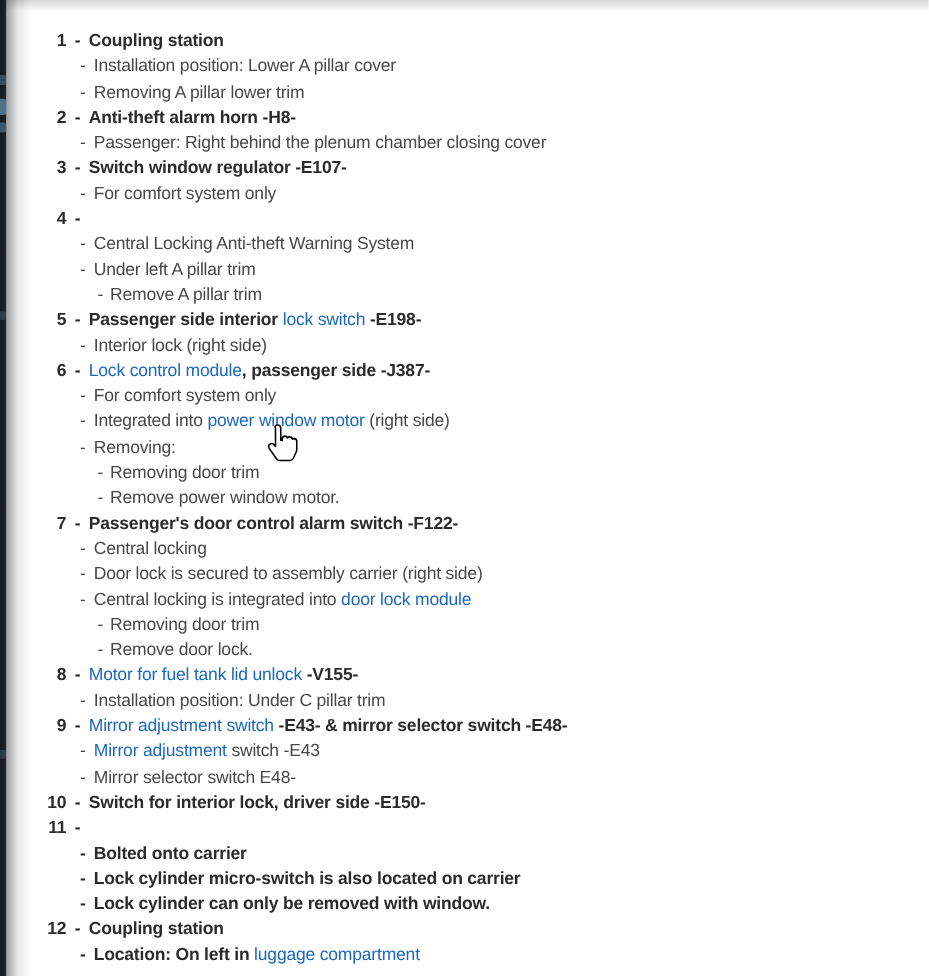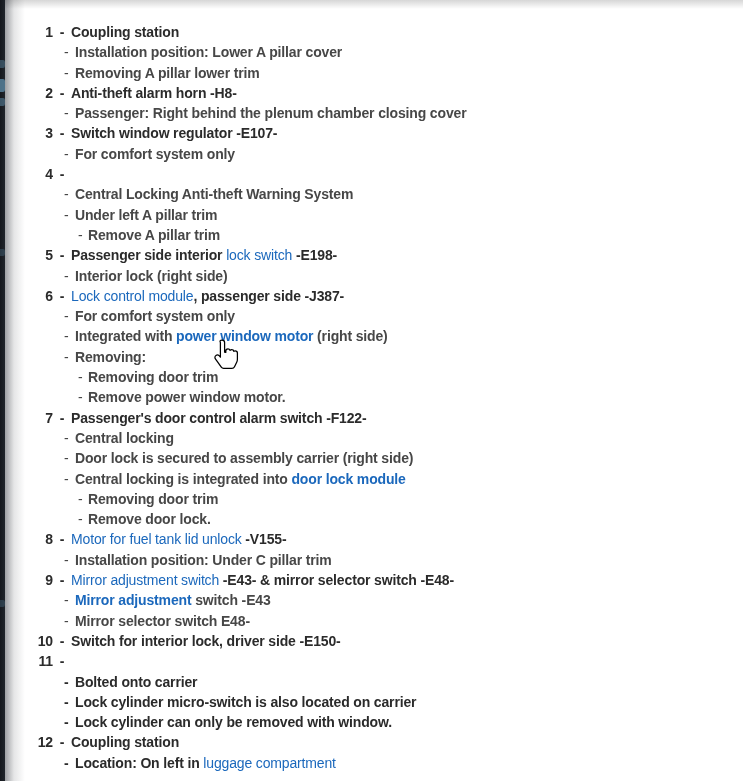--- a/index.html
+++ b/index.html
@@ -36,23 +36,23 @@
   .row{display:flex;align-items:baseline;height:20.3px;line-height:20.3px;white-space:pre;}
   .num{
     display:inline-block;width:22px;margin-left:31px;text-align:right;
     font-weight:700;color:var(--heading);
   }
   .dash0{display:inline-block;width:18px;text-align:center;font-weight:700;color:var(--heading);}
   .dash1{display:inline-block;margin-left:64px;width:11px;color:var(--text);}
   .dash2{display:inline-block;margin-left:78px;width:10px;color:var(--text);}
   .dash1.boldDash,.dash2.boldDash{font-weight:700;color:var(--heading);}
   .seg-b{font-weight:700;color:var(--heading);}
-  .seg-r{font-weight:700;color:var(--text);}
+  .seg-r{font-weight:400;color:var(--text);}
   .seg-bl{font-weight:400;color:var(--link);cursor:pointer;}
-  .seg-l{font-weight:700;color:var(--link);cursor:pointer;}
+  .seg-l{font-weight:400;color:var(--link);cursor:pointer;}
   
   .cursor{position:absolute;left:212px;top:338px;z-index:5;}
 </style>
 </head>
 <body style="--text: #474747; --heading: #2b2b2b; --link: #1b68bc; background: rgb(255, 255, 255);">
 
 <div class="side-strip" style="background: linear-gradient(to right, rgb(21, 24, 29), rgb(32, 37, 43));"></div>
 <div class="side-shadow"></div>
 <div class="top-shadow"></div>
 
@@ -65,21 +65,21 @@
     <div class="row lvl0"><span class="num">3</span><span class="dash0">-</span><span class="txt"><span class="seg-b">Switch window regulator -E107-</span></span></div>
     <div class="row lvl1"><span class="dash1">-</span><span class="txt"><span class="seg-r">For comfort system only</span></span></div>
     <div class="row lvl0"><span class="num">4</span><span class="dash0">-</span></div>
     <div class="row lvl1"><span class="dash1">-</span><span class="txt"><span class="seg-r">Central Locking Anti-theft Warning System</span></span></div>
     <div class="row lvl1"><span class="dash1">-</span><span class="txt"><span class="seg-r">Under left A pillar trim</span></span></div>
     <div class="row lvl2"><span class="dash2">-</span><span class="txt"><span class="seg-r">Remove A pillar trim</span></span></div>
     <div class="row lvl0"><span class="num">5</span><span class="dash0">-</span><span class="txt"><span class="seg-b">Passenger side interior </span><span class="seg-bl">lock switch</span><span class="seg-b"> -E198-</span></span></div>
     <div class="row lvl1"><span class="dash1">-</span><span class="txt"><span class="seg-r">Interior lock (right side)</span></span></div>
     <div class="row lvl0"><span class="num">6</span><span class="dash0">-</span><span class="txt"><span class="seg-bl">Lock control module</span><span class="seg-b">, passenger side -J387-</span></span></div>
     <div class="row lvl1"><span class="dash1">-</span><span class="txt"><span class="seg-r">For comfort system only</span></span></div>
-    <div class="row lvl1"><span class="dash1">-</span><span class="txt"><span class="seg-r">Integrated with </span><span class="seg-l">power window motor</span><span class="seg-r"> (right side)</span></span></div>
+    <div class="row lvl1"><span class="dash1">-</span><span class="txt"><span class="seg-r">Integrated into </span><span class="seg-l">power window motor</span><span class="seg-r"> (right side)</span></span></div>
     <div class="row lvl1"><span class="dash1">-</span><span class="txt"><span class="seg-r">Removing:</span></span></div>
     <div class="row lvl2"><span class="dash2">-</span><span class="txt"><span class="seg-r">Removing door trim</span></span></div>
     <div class="row lvl2"><span class="dash2">-</span><span class="txt"><span class="seg-r">Remove power window motor.</span></span></div>
     <div class="row lvl0"><span class="num">7</span><span class="dash0">-</span><span class="txt"><span class="seg-b">Passenger's door control alarm switch -F122-</span></span></div>
     <div class="row lvl1"><span class="dash1">-</span><span class="txt"><span class="seg-r">Central locking</span></span></div>
     <div class="row lvl1"><span class="dash1">-</span><span class="txt"><span class="seg-r">Door lock is secured to assembly carrier (right side)</span></span></div>
     <div class="row lvl1"><span class="dash1">-</span><span class="txt"><span class="seg-r">Central locking is integrated into </span><span class="seg-l">door lock module</span></span></div>
     <div class="row lvl2"><span class="dash2">-</span><span class="txt"><span class="seg-r">Removing door trim</span></span></div>
     <div class="row lvl2"><span class="dash2">-</span><span class="txt"><span class="seg-r">Remove door lock.</span></span></div>
     <div class="row lvl0"><span class="num">8</span><span class="dash0">-</span><span class="txt"><span class="seg-bl">Motor for fuel tank lid unlock</span><span class="seg-b"> -V155-</span></span></div>

